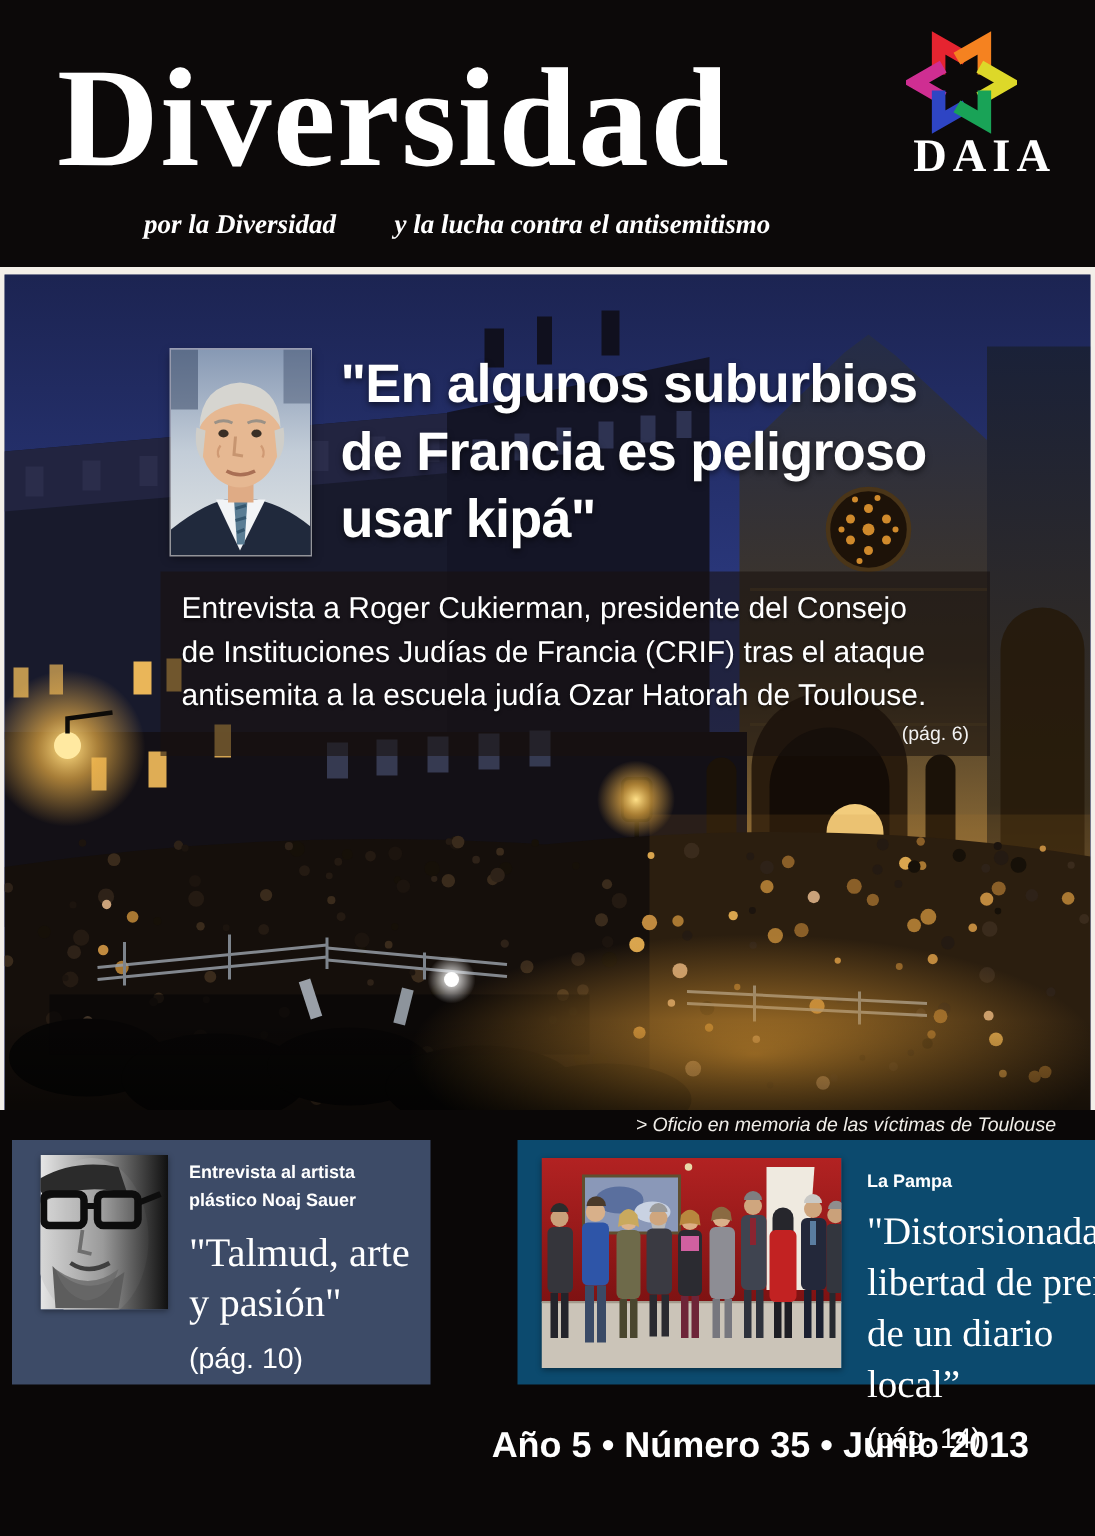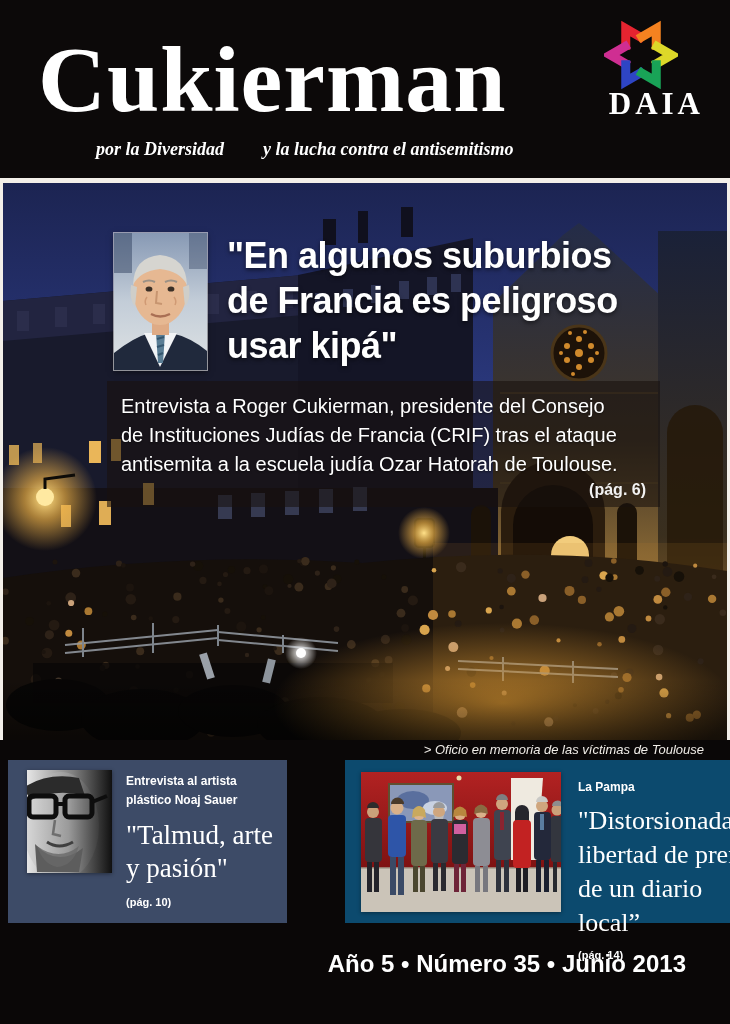--- a/index.html
+++ b/index.html
@@ -23,55 +23,55 @@
   
   #photo-wrap{position:absolute;left:3px;top:183px;width:724px;height:557px;background:#1b2452;overflow:hidden;}
   #cover-illustration{position:absolute;left:0;top:0;}
   #portrait-box{position:absolute;left:111px;top:50px;width:93px;height:137px;
         box-shadow:0 0 0 1px rgba(255,255,255,.55),0 2px 6px rgba(0,0,0,.5);}
   #cover-headline{position:absolute;left:224px;top:50px;width:460px;color:#fff;font-weight:700;
         font-size:36px;line-height:45px;letter-spacing:-0.5px;text-shadow:0 2px 4px rgba(0,0,0,.55);}
   #deck-box{position:absolute;left:104px;top:198px;width:553px;background:rgba(24,17,13,.58);
         padding:11px 14px 8px 14px;box-sizing:border-box;}
   #deck-text{color:#fff;font-size:20px;line-height:29px;text-shadow:0 1px 2px rgba(0,0,0,.5);}
-  #deck-page-ref{text-align:right;color:#f2f2f2;font-size:16px;font-weight:700;margin-top:2px;}
+  #deck-page-ref{text-align:right;color:#f2f2f2;font-size:13px;font-weight:400;margin-top:2px;}
 
   
   #lower{position:absolute;left:0;top:740px;width:730px;height:284px;background:#0a0707;}
   #photo-caption{position:absolute;left:0;top:0;width:704px;text-align:right;
         font-style:italic;font-size:13px;line-height:20px;color:#f0ede8;}
 
   .panel{position:absolute;top:20px;height:163px;}
   #panel-left{left:8px;width:279px;background:#3d4b67;}
   #panel-right{left:301px;width:421px;background:#0c4a6e;margin-left:44px;}
   .panel-photo{position:absolute;box-shadow:0 1px 4px rgba(0,0,0,.4);}
   #sauer-photo{left:19px;top:10px;width:85px;height:103px;}
   #pampa-photo{left:16px;top:12px;width:200px;height:140px;}
 
   .kicker{font-weight:700;font-size:12px;line-height:19px;color:#fff;}
   .story-title{font-family:"Liberation Serif",serif;font-weight:400;color:#fff;}
-  .page-ref{font-weight:700;font-size:11px;color:#fff;}
+  .page-ref{font-weight:400;font-size:19px;color:#fff;}
 
   #panel-left-text{position:absolute;left:118px;top:12px;width:156px;}
   #panel-left-text .story-title{font-size:27px;line-height:33px;margin-top:9px;}
   #panel-left-text .page-ref{margin-top:11px;}
 
   #panel-right-text{position:absolute;left:233px;top:18px;width:185px;}
   #panel-right-text .story-title{font-size:26px;line-height:34px;margin-top:7px;}
   #panel-right-text .page-ref{margin-top:9px;}
 
   #issue-line{position:absolute;right:44px;top:210px;color:#fff;font-weight:700;font-size:24px;}
 </style>
 </head>
 <body>
 
 <div id="page">
 
   <div id="masthead">
-    <div id="masthead-title">Cukierman</div>
+    <div id="masthead-title">Diversidad</div>
     <div id="tagline-left" class="tagline">por la Diversidad</div>
     <div id="tagline-right" class="tagline">y la lucha contra el antisemitismo</div>
 
     <div id="daia-logo">
       <svg id="daia-star" width="74" height="70" viewBox="0 0 62 62">
         <g fill="none" stroke-width="8" stroke-linejoin="miter">
           <path d="M33.7,16.97 L17.5,7.62 L17.5,26.33" stroke="#e62430"></path>
           <path d="M28.3,16.97 L44.5,7.62 L44.5,26.33" stroke="#f58220"></path>
           <path d="M41.8,21.65 L58,31 L41.8,40.35" stroke="#ddd829"></path>
           <path d="M20.2,21.65 L4,31 L20.2,40.35" stroke="#cf2e92"></path>

